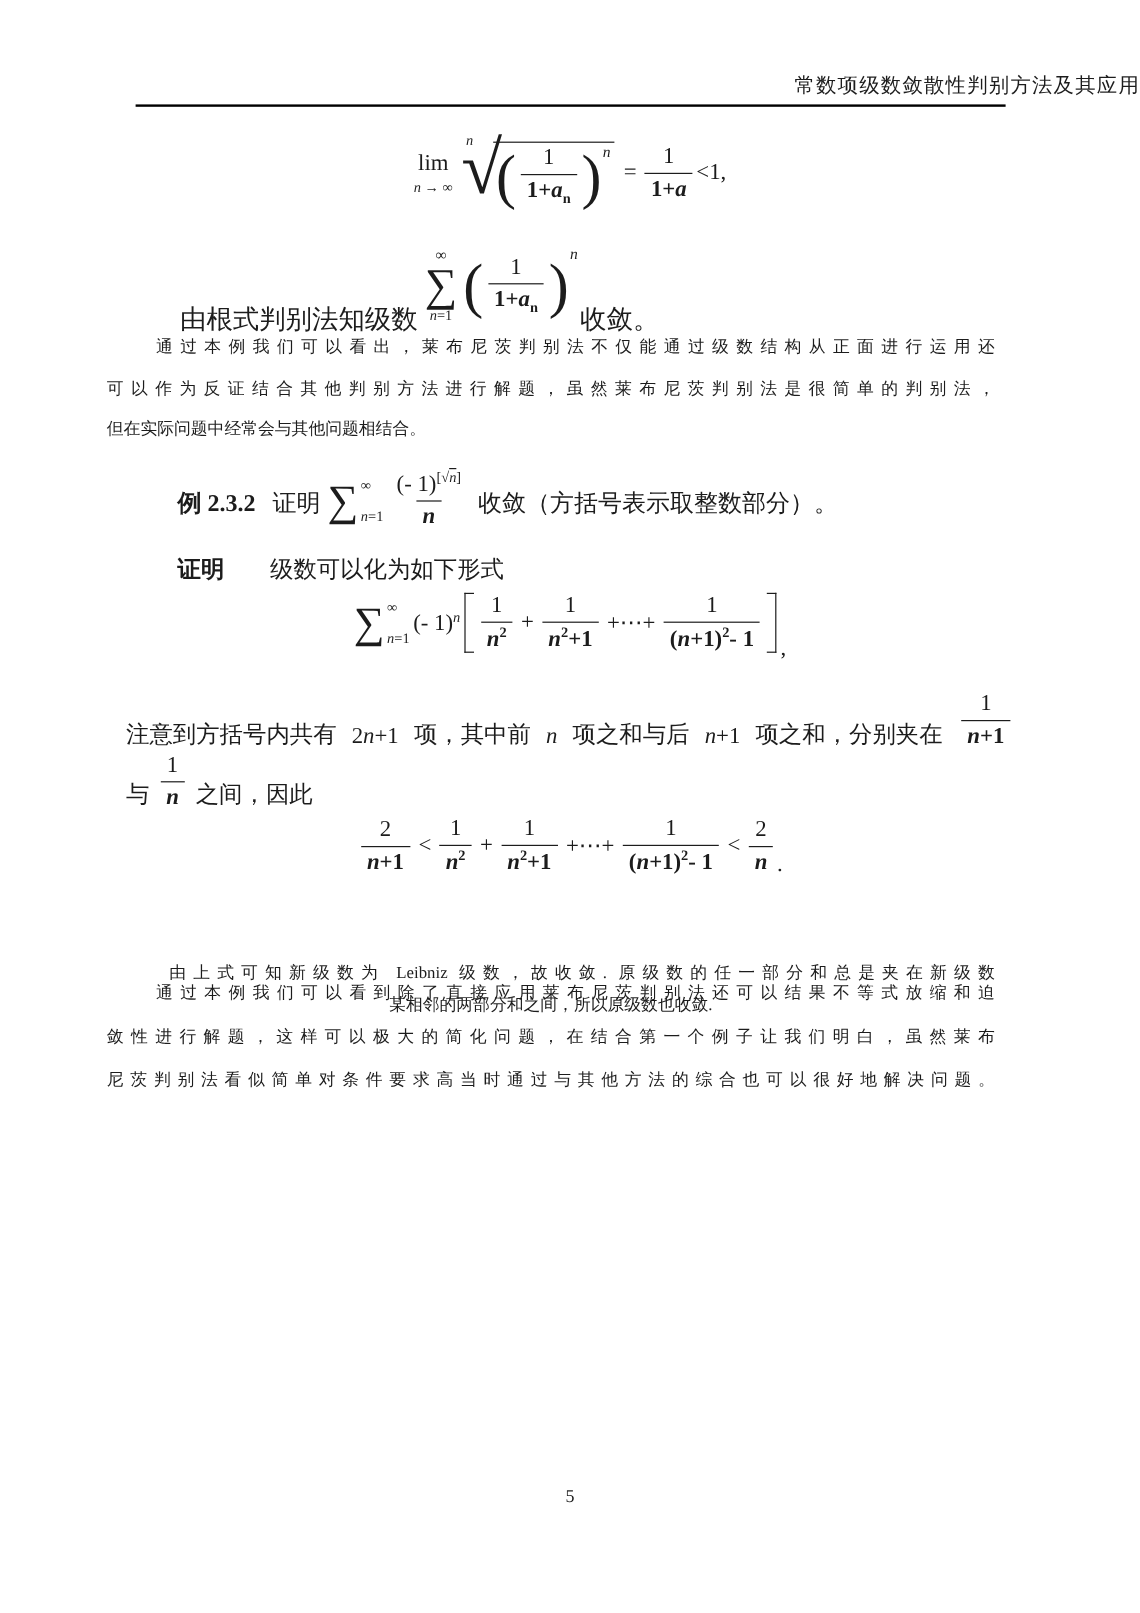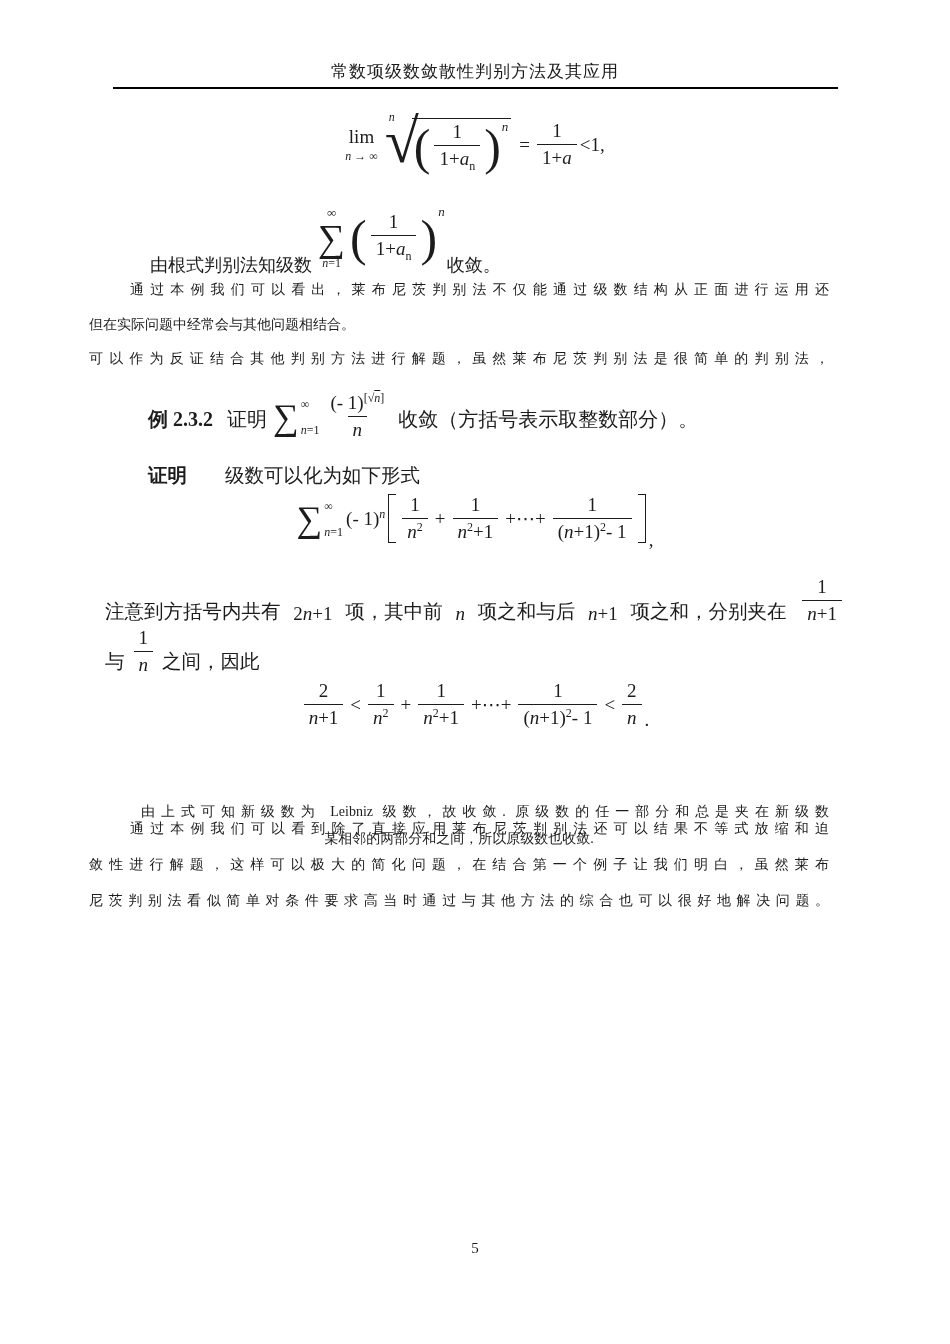--- a/index.html
+++ b/index.html
@@ -5,33 +5,33 @@
   html,body { margin:0; padding:0; background:#e8e8e8; }
   .page {
     position:relative; width:950px; height:1344px; margin:0 auto;
     background:#ffffff; color:#1c1c1c;
     font-family:"Liberation Serif","DejaVu Serif",serif;
     overflow:hidden;
   }
   
   .hdr {
     position:absolute; top:60px; left:0; width:950px;
-    text-align:center; font-size:17px; line-height:24px;
+    text-align:right; font-size:17px; line-height:24px;
     letter-spacing:1px;
   }
   .rule {
     position:absolute; top:87px; left:113px; width:725px; height:0;
     border-top:2px solid #000;
   }
   
   .math { display:inline-flex; align-items:center; font-size:19px; white-space:nowrap; }
   .math i, .vi { font-style:italic; }
   .frac { display:inline-flex; flex-direction:column; align-items:center; margin:0 3px; line-height:1.15; }
   .frac .num { padding:0 5px 2px; }
-  .frac .den { border-top:1.6px solid #1c1c1c; padding:2px 5px 0; }
+  .frac .den { border-top:1.6px solid #1c1c1c; padding:2px 5px 0;font-weight:bold; }
   .ssub { font-size:12px; vertical-align:sub; }
   .ssup { font-size:12px; vertical-align:super; }
   .bigp { font-size:50px; font-weight:300; line-height:0; transform:scaleY(1.02); padding:0 1px; }
   .pexp { font-size:13px; align-self:flex-start; margin-top:-2px; font-style:italic; }
   
   .lim { display:inline-flex; flex-direction:column; align-items:center; line-height:1; margin-right:7px; }
   .lim .l2 { font-size:12px; margin-top:4px; }
   
   .root { position:relative; display:inline-flex; align-items:flex-start; margin-right:4px; padding-top:2px; }
   .ridx { position:absolute; left:4px; top:-6px; font-size:12px; font-style:italic; }
@@ -60,21 +60,21 @@
   .para .ln.center { text-align-last:center; text-align:left; }
   .ind { text-indent:41px; }
   .ind-lg { text-indent:52px;margin-top:40px; }
   .p1 { top:273px; line-height:34.6px; }
   .p2 { top:758px; line-height:27px; }
   .p3 { top:811px; line-height:36px; }
   
   .fxc { position:absolute; left:0; width:950px; display:flex; justify-content:center; }
   .f1 { top:116px; }
   .f2 { top:206px; left:150px; width:auto; display:flex; align-items:flex-end; }
-  .f2 .txt { font-size:18px; line-height:27px; margin-bottom:0px; }
+  .f2 .txt { font-size:22px; line-height:27px; margin-bottom:0px; }
   .f2 .mathpart { margin:0 2px 10px; }
   .f3 { top:392px; left:148px; width:auto; display:flex; align-items:flex-end; }
   .f3 .txt { font-size:20px; line-height:27px; margin-bottom:6px; }
   .f3 .mathpart { margin:0 6px -2px; }
   .bold { font-weight:bold; }
   .f4 { top:462px; left:148px; font-size:19.5px; line-height:27px; }
   .f4 .gap { display:inline-block; width:38px; }
   .f5 { top:494px; }
   .f6 { position:absolute; top:576px; left:105px; width:740px; font-size:19.5px; }
   .f6 .row { display:flex; align-items:flex-end; justify-content:space-between; white-space:nowrap; }
@@ -136,22 +136,22 @@
         <span class="den"><span>1+</span><i>a</i><sub class="ssub">n</sub></span>
       </span>
       <span class="bigp">)</span>
       <span class="pexp">n</span>
     </span>
     <span class="txt">收敛。</span>
   </div>
 
   <div class="para p1">
     <div class="ln ind">通过本例我们可以看出，莱布尼茨判别法不仅能通过级数结构从正面进行运用还</div>
+    <div class="ln">可以作为反证结合其他判别方法进行解题，虽然莱布尼茨判别法是很简单的判别法，</div>
     <div class="ln left">但在实际问题中经常会与其他问题相结合。</div>
-    <div class="ln">可以作为反证结合其他判别方法进行解题，虽然莱布尼茨判别法是很简单的判别法，</div>
   </div>
 
   <div class="fxc f3">
     <span class="txt bold">例 2.3.2</span>
     <span class="txt" style="margin-left:14px;">证明</span>
     <span class="math mathpart">
       <span class="sigr">
         <span class="s">∑</span>
         <span class="lims">
           <span>∞</span>

